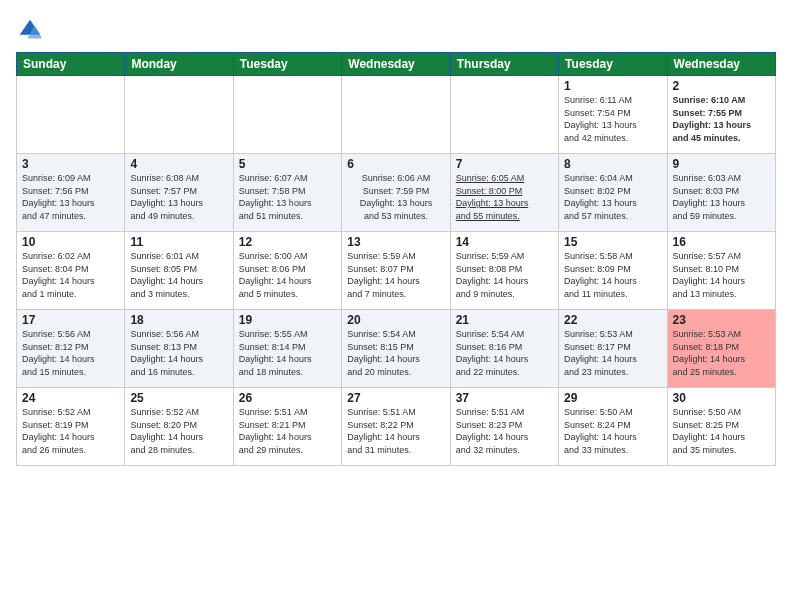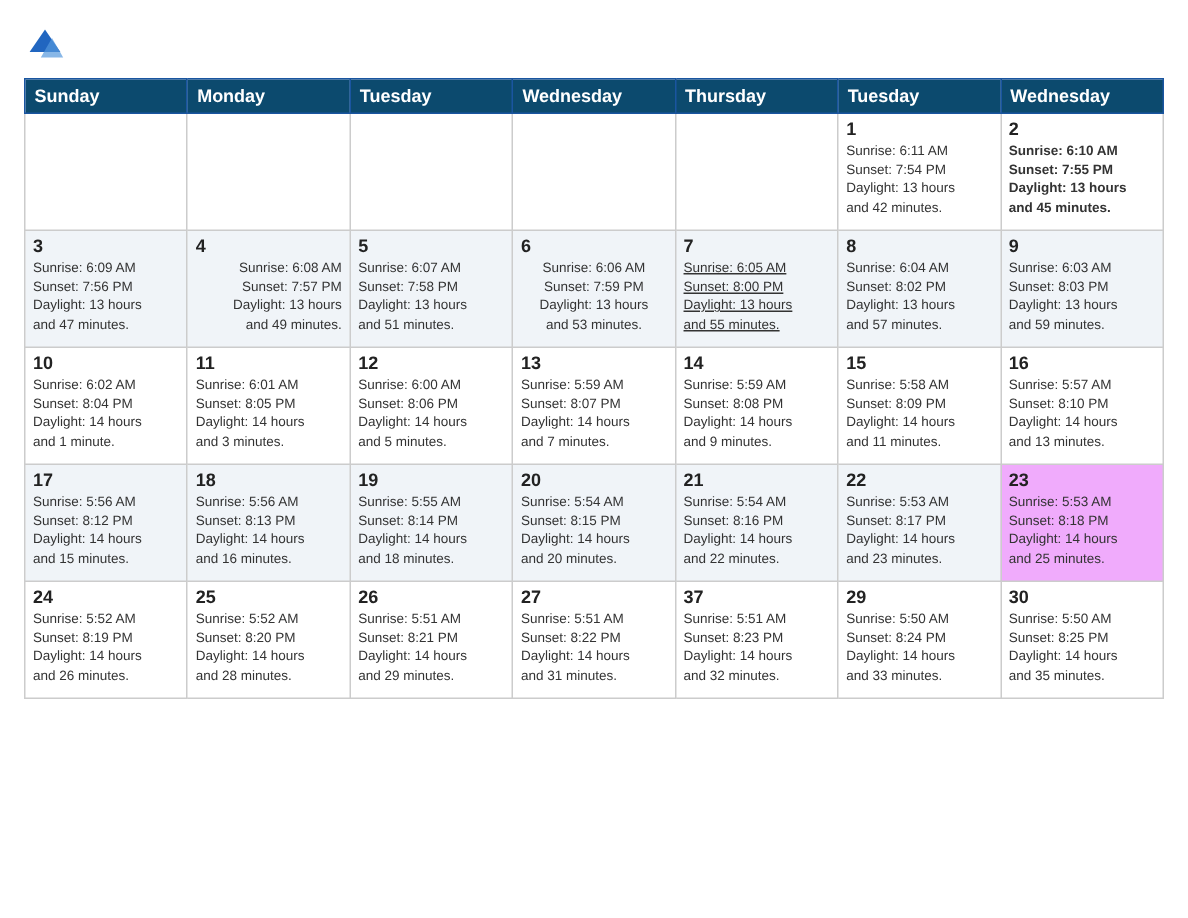--- a/index.html
+++ b/index.html
@@ -52,21 +52,21 @@
       font-size: 14px;
       color: #444;
       margin-top: 2px;
     }
     .calendar-table {
       width: 100%;
       border-collapse: collapse;
       table-layout: fixed;
     }
     .calendar-table th {
-      background: #0c4a6e;
+      background: #15803d;
       color: #fff;
       font-size: 12px;
       font-weight: bold;
       padding: 4px 6px;
       text-align: left;
       border: 1px solid #1a55a0;
     }
     .calendar-table td {
       border: 1px solid #ccc;
       vertical-align: top;
@@ -156,21 +156,21 @@
         <tr>
           <td style="background: rgb(240, 244, 248);">
             <span class="day-number">3</span>
             <div class="day-info" style="white-space: pre-line;">Sunrise: 6:09 AM
 Sunset: 7:56 PM
 Daylight: 13 hours
 and 47 minutes.</div>
           </td>
           <td style="background: rgb(240, 244, 248);">
             <span class="day-number">4</span>
-            <div class="day-info" style="white-space: pre-line; text-align: right;">Sunrise: 6:08 AM
+            <div class="day-info" style="white-space: pre-line;">Sunrise: 6:08 AM
 Sunset: 7:57 PM
 Daylight: 13 hours
 and 49 minutes.</div>
           </td>
           <td style="background: rgb(240, 244, 248);">
             <span class="day-number">5</span>
             <div class="day-info" style="white-space: pre-line;">Sunrise: 6:07 AM
 Sunset: 7:58 PM
 Daylight: 13 hours
 and 51 minutes.</div>
@@ -291,21 +291,21 @@
 Daylight: 14 hours
 and 22 minutes.</div>
           </td>
           <td style="background: rgb(240, 244, 248);">
             <span class="day-number">22</span>
             <div class="day-info" style="white-space: pre-line;">Sunrise: 5:53 AM
 Sunset: 8:17 PM
 Daylight: 14 hours
 and 23 minutes.</div>
           </td>
-          <td style="background: #f0abfc;">
+          <td style="background: #fca5a5;">
             <span class="day-number">23</span>
             <div class="day-info" style="white-space: pre-line;">Sunrise: 5:53 AM
 Sunset: 8:18 PM
 Daylight: 14 hours
 and 25 minutes.</div>
           </td>
         </tr>
         <tr>
           <td>
             <span class="day-number">24</span>

